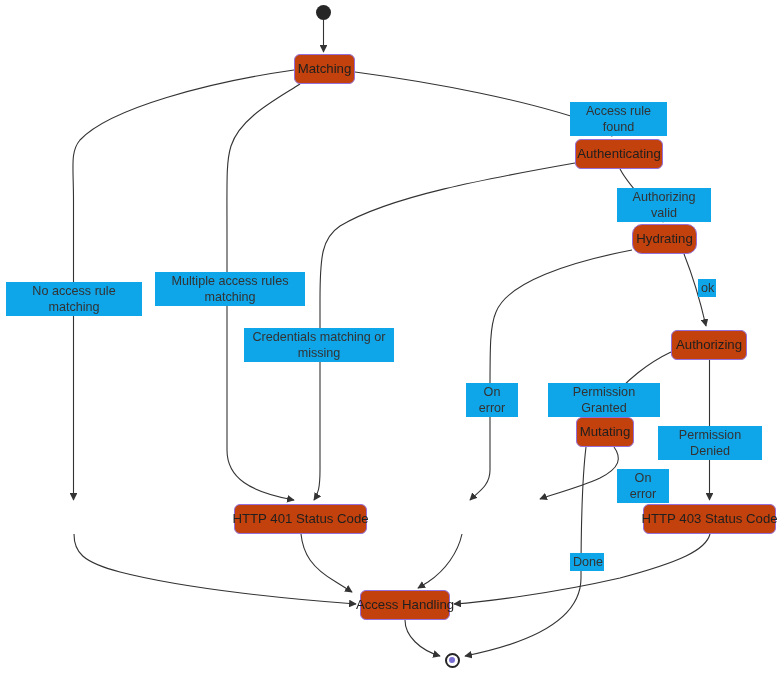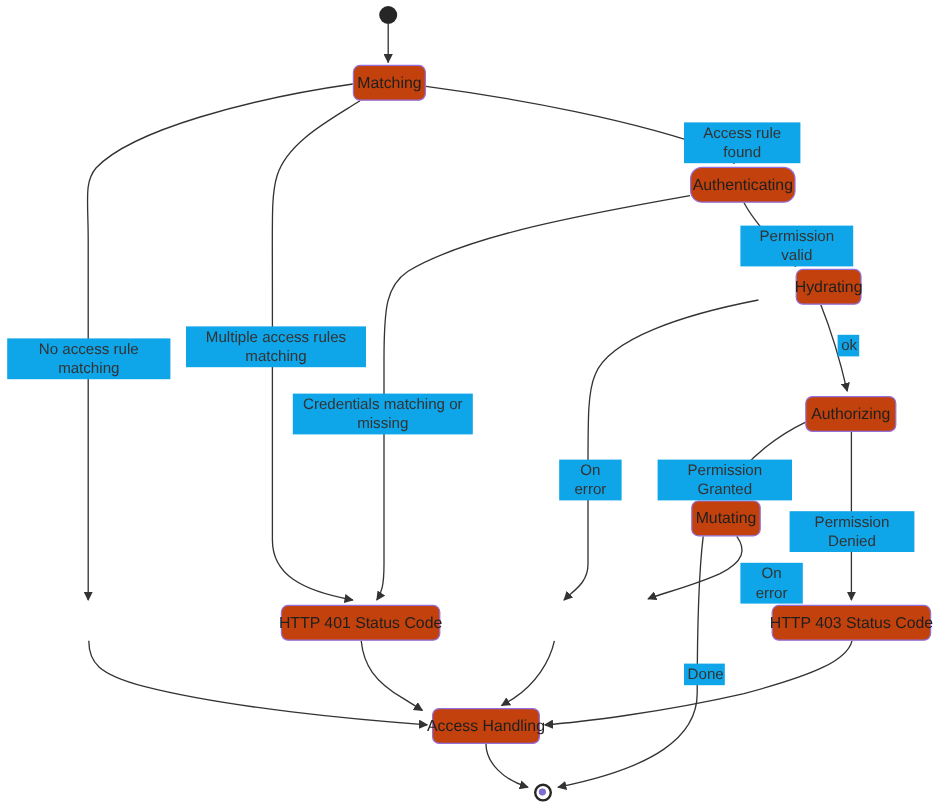--- a/index.html
+++ b/index.html
@@ -128,25 +128,25 @@
 
     <path class="edge-path" d="M 405,620 C 405,636 420,650 440,656" marker-end="url(#arrow)"></path>
   </svg>
 
   <div class="start-node" style="left:316px; top:5px;"></div>
 
   <div class="node" style="left:294px; top:54px; width:61px;">
     <span>Matching</span>
   </div>
 
-  <div class="node" style="left:575px; top:139px; width:88px;border-radius:10px;">
+  <div class="node" style="left:575px; top:139px; width:88px;">
     <span>Authenticating</span>
   </div>
 
-  <div class="node" style="left:663px; top:224px; width:55px;">
+  <div class="node" style="left:632px; top:224px; width:65px;border-radius:10px;">
     <span>Hydrating</span>
   </div>
 
   <div class="node" style="left:671px; top:330px; width:76px;">
     <span>Authorizing</span>
   </div>
 
   <div class="node" style="left:576px; top:417px; width:58px;">
     <span>Mutating</span>
   </div>
@@ -168,21 +168,21 @@
   <div class="end-node" style="left:445px; top:653px;">
     <span class="inner"></span>
   </div>
 
   <div class="edge-label" style="left:570px; top:102px; width:97px;">Access rule found</div>
 
   <div class="edge-label" style="left:6px; top:282px; width:136px;">No access rule matching</div>
 
   <div class="edge-label" style="left:155px; top:272px; width:150px;">Multiple access rules matching</div>
 
-  <div class="edge-label" style="left:617px; top:188px; width:94px;">Permission valid</div>
+  <div class="edge-label" style="left:617px; top:188px; width:94px;">Authorizing valid</div>
 
   <div class="edge-label" style="left:244px; top:328px; width:150px;">Credentials matching or missing</div>
 
   <div class="edge-label" style="left:698px; top:279px; width:18px;">ok</div>
 
   <div class="edge-label" style="left:466px; top:383px; width:52px;">On error</div>
 
   <div class="edge-label" style="left:548px; top:383px; width:112px;">Permission Granted</div>
 
   <div class="edge-label" style="left:658px; top:426px; width:104px;text-align:center;">Permission Denied</div>

